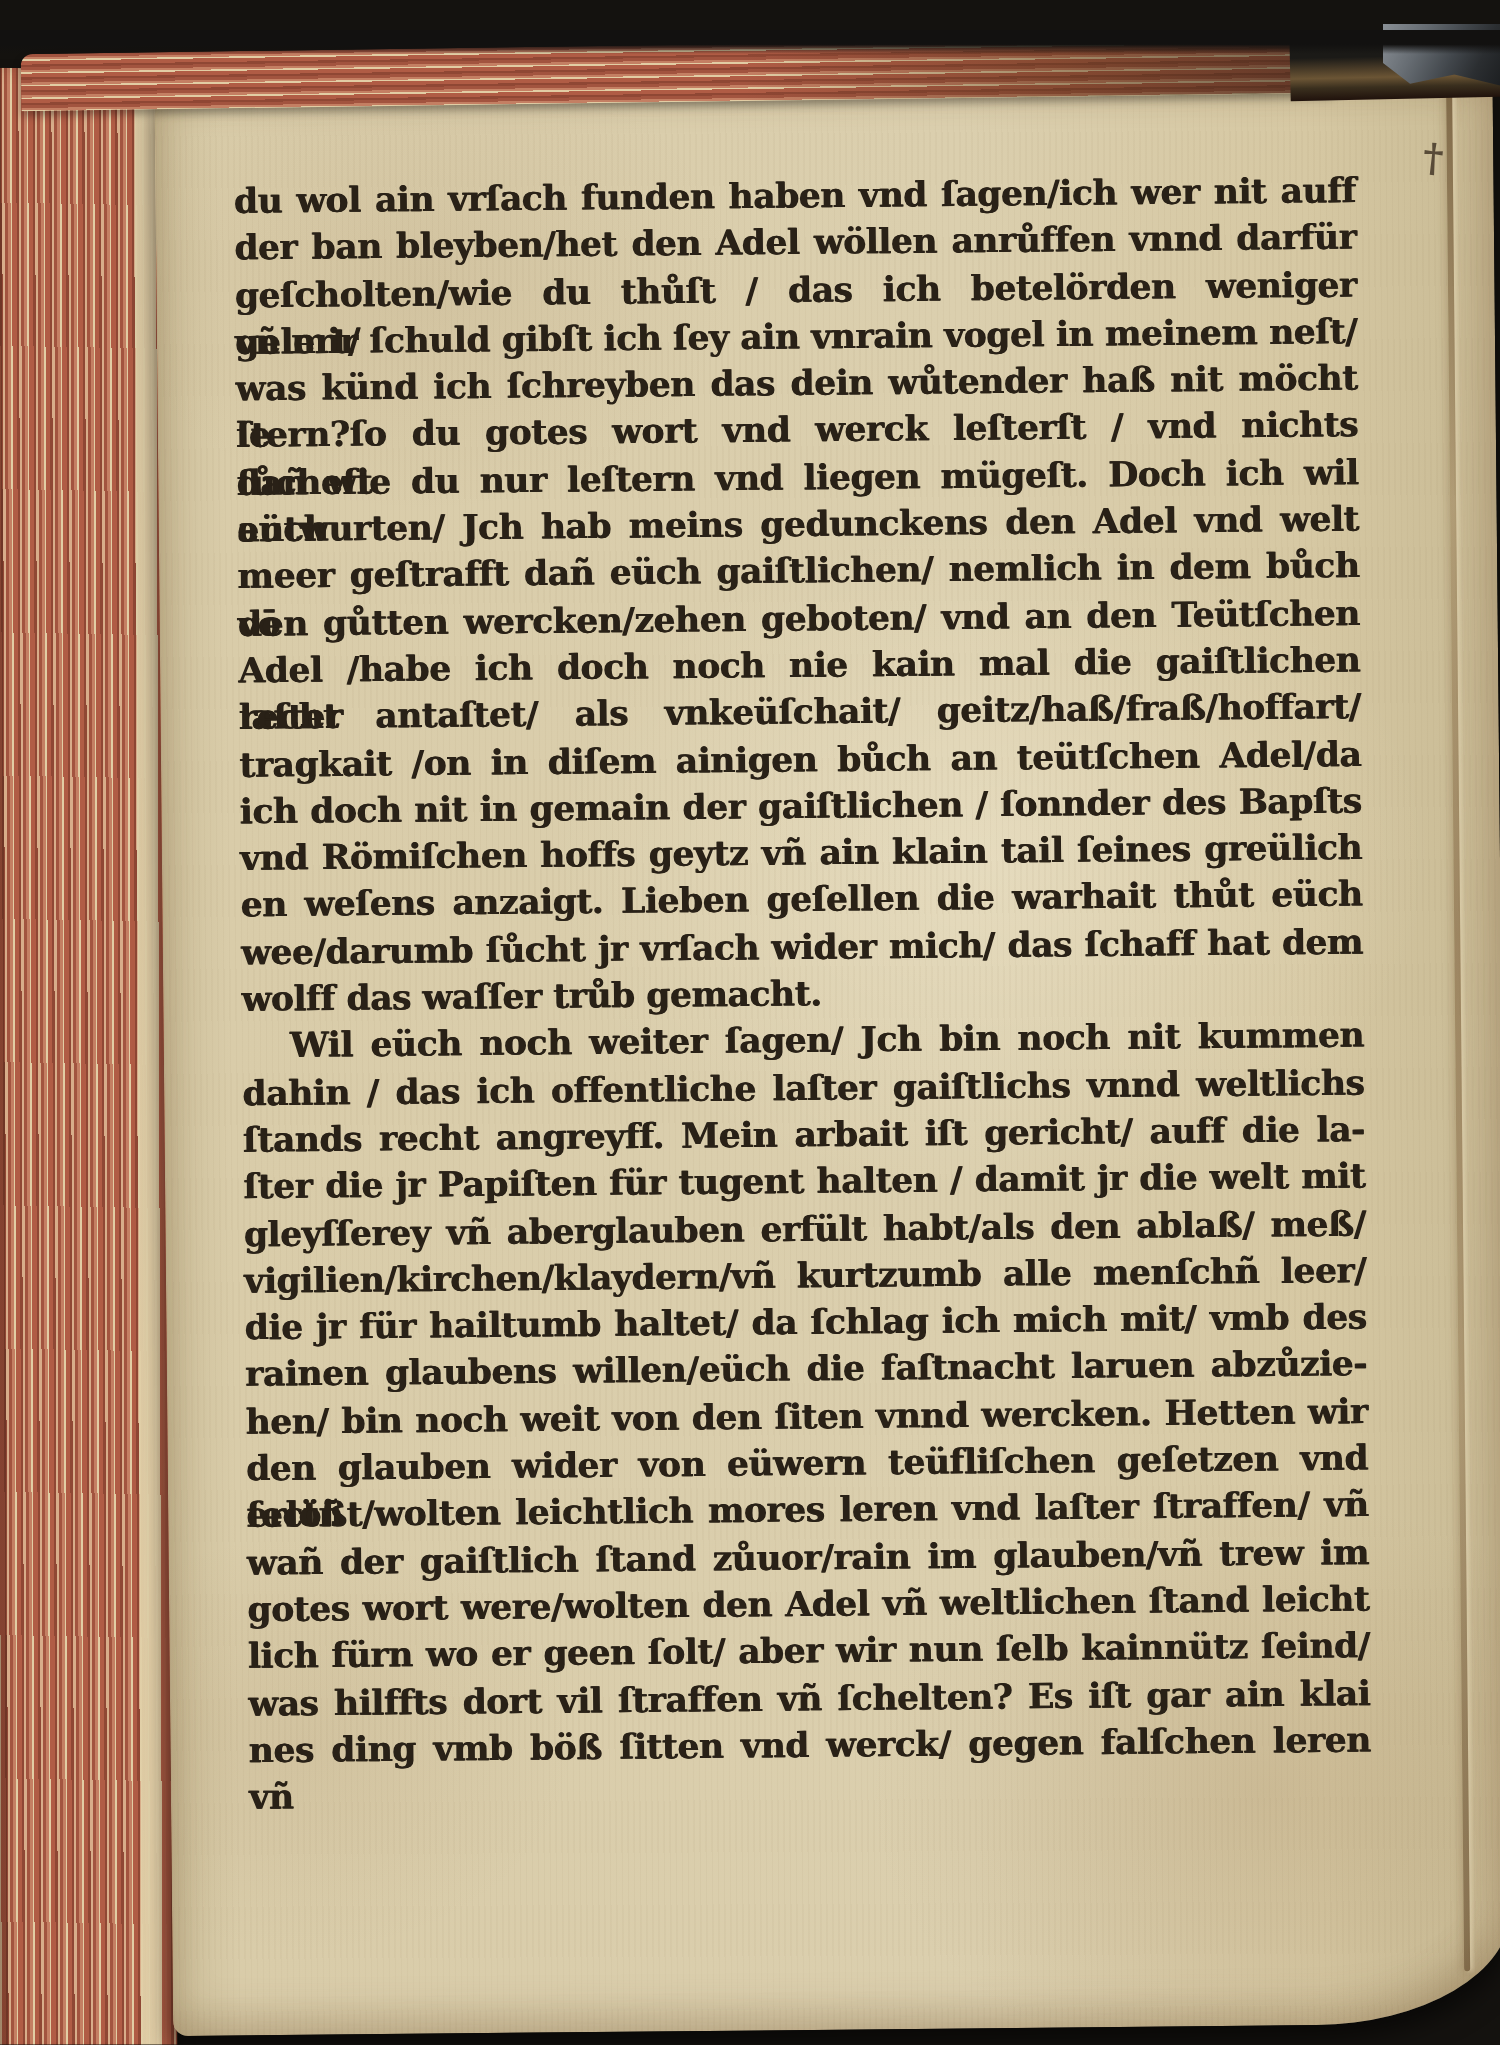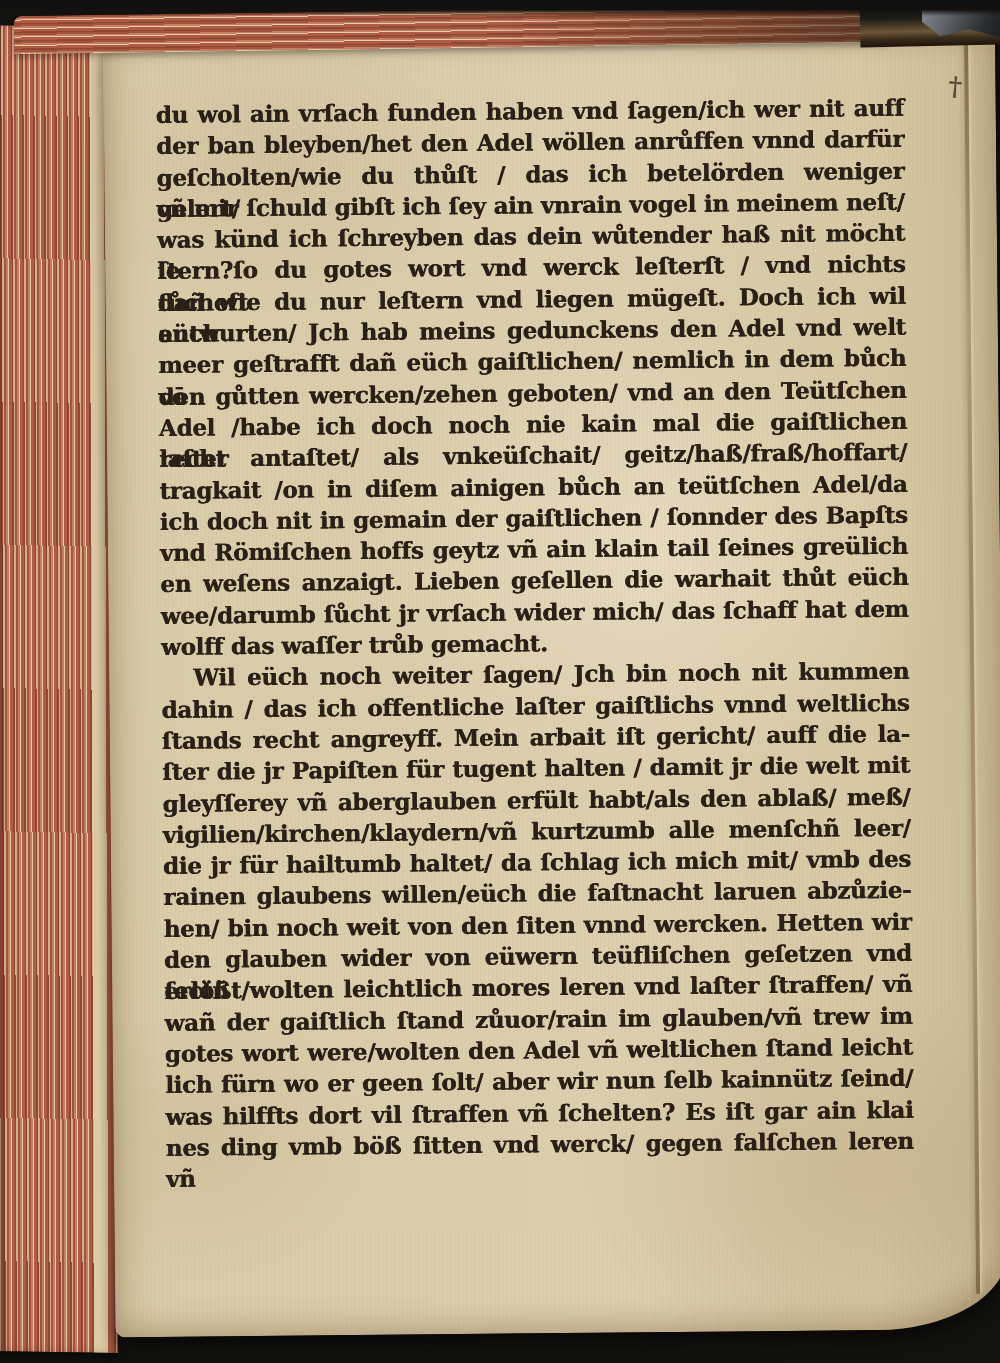--- a/index.html
+++ b/index.html
@@ -3,21 +3,21 @@
 <meta charset="utf-8">
 <style>
   html,body{margin:0;padding:0;}
   body{
     width:1000px;height:1363px;
     background:#14120f;
     position:relative;
     overflow:hidden;
     font-family:"DejaVu Serif", serif;
   }
-  .scene{position:absolute;inset:0;}
+  .scene{position:absolute;inset:0;margin-top:20px;}
 
   
   .page-main{
     position:absolute;left:108px;top:36px;width:892px;height:1298px;
     transform:rotate(-0.55deg);
     transform-origin:40% 40%;
     border-radius:3px 0 0 10px;
     border-bottom-right-radius:130px 75px;
     background:
       repeating-linear-gradient(90deg, rgba(120,95,60,0.045) 0 1px, rgba(0,0,0,0) 1px 4px),

